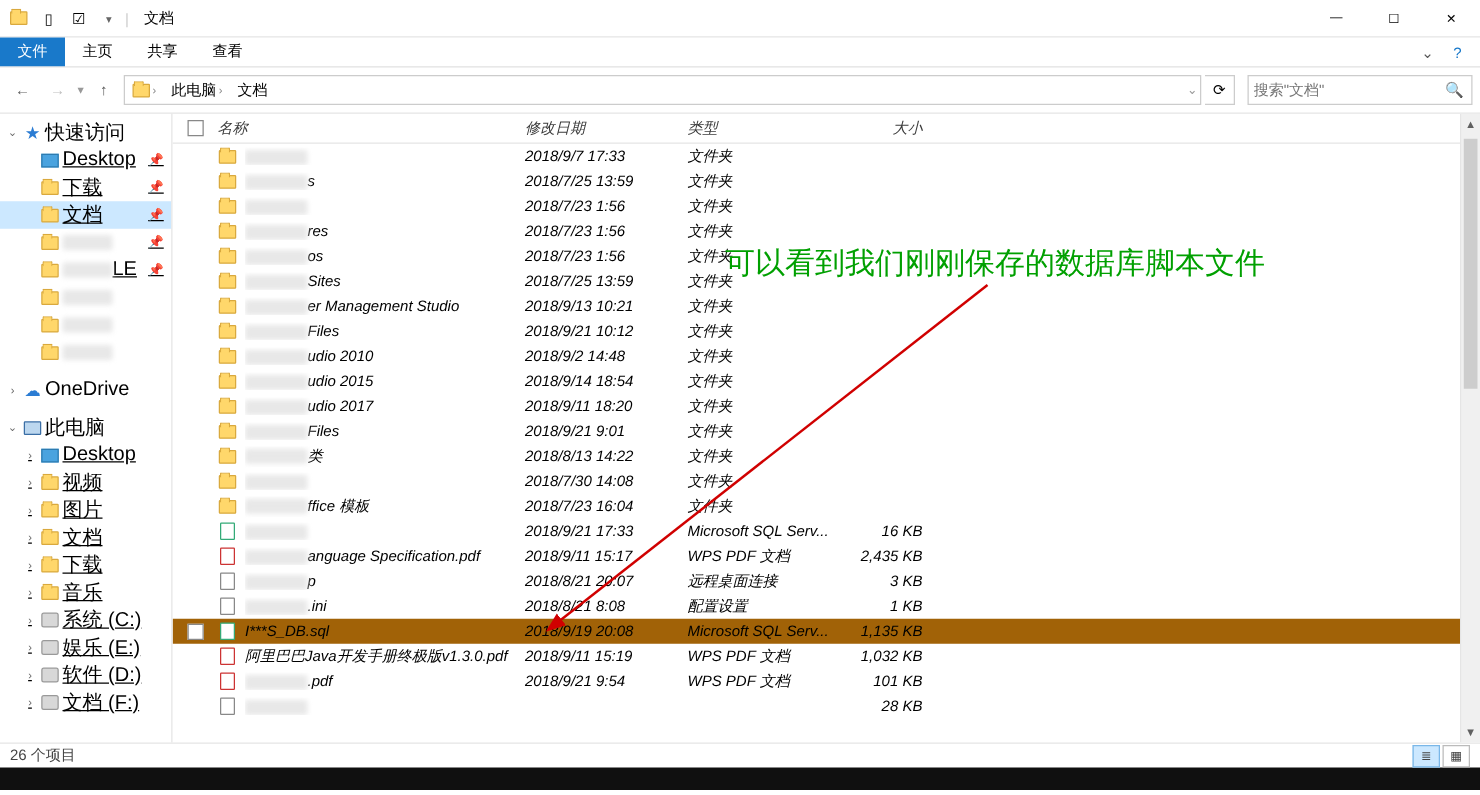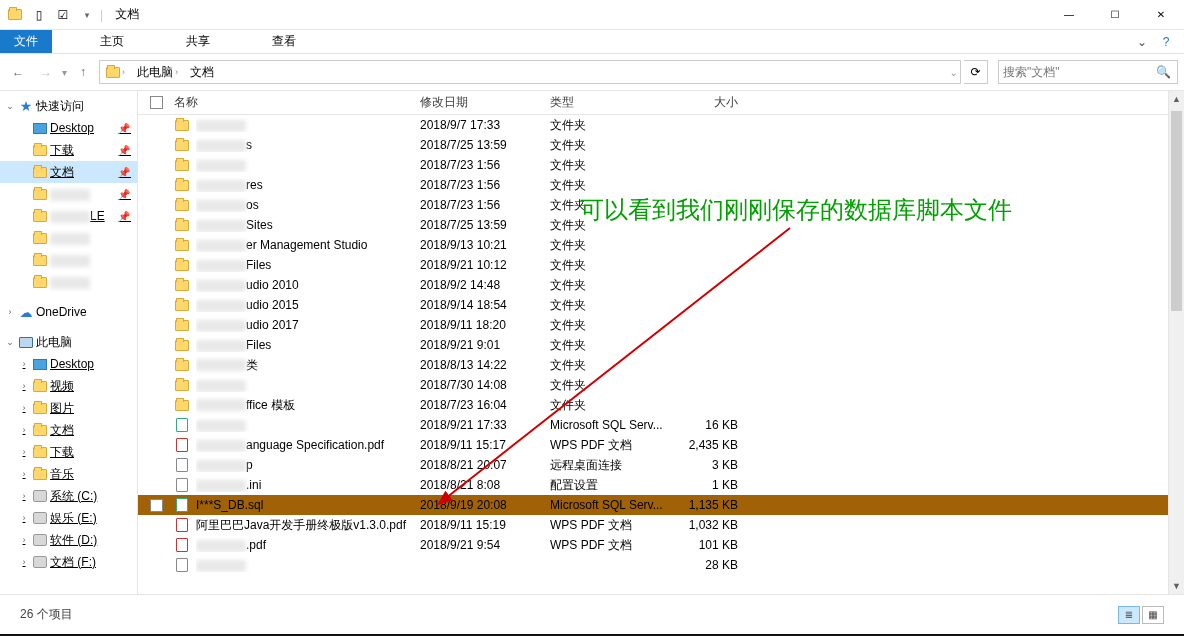--- a/index.html
+++ b/index.html
@@ -8,21 +8,21 @@
 
 .titlebar { height: 30px; display: flex; align-items: center; background: #fff; border-bottom: 1px solid #e5e5e5; }
 .titlebar .qat { display: flex; align-items: center; gap: 2px; padding: 0 4px; }
 .titlebar .qat-icon { width: 22px; height: 22px; display: flex; align-items: center; justify-content: center; }
 .titlebar .title { margin-left: 8px; font-size: 12px; }
 .titlebar .spacer { flex: 1; }
 .win-controls { display: flex; }
 .win-btn { width: 46px; height: 30px; display: flex; align-items: center; justify-content: center; font-size: 10px; }
 
 
-.ribbon { height: 24px; display: flex; align-items: stretch; border-bottom: 1px solid #e1e1e1; position: relative; gap: 34px; }
+.ribbon { height: 24px; display: flex; align-items: stretch; border-bottom: 1px solid #e1e1e1; position: relative; }
 .ribbon-tab { padding: 0 14px; display: flex; align-items: center; font-size: 12px; }
 .ribbon-tab.file { background: #1979ca; color: #fff; }
 .ribbon-chevron { position: absolute; right: 30px; top: 0; height: 24px; width: 24px; display: flex; align-items: center; justify-content: center; color: #555; }
 .ribbon-help { position: absolute; right: 6px; top: 0; height: 24px; width: 24px; display: flex; align-items: center; justify-content: center; color: #1979ca; }
 
 
 .navrow { height: 36px; display: flex; align-items: center; padding: 4px 6px; gap: 4px; }
 .nav-btn { width: 24px; height: 24px; display: flex; align-items: center; justify-content: center; color: #606060; border-radius: 2px; }
 .nav-btn.disabled { color: #bfbfbf; }
 .nav-sep { color: #999; font-size: 10px; }
@@ -33,25 +33,25 @@
 .searchbox { width: 180px; height: 24px; border: 1px solid #ccc; margin-left: 6px; display: flex; align-items: center; padding: 0 4px; color: #777; position: relative; }
 .searchbox .mag { position: absolute; right: 6px; color: #555; }
 
 
 .main { display: flex; height: calc(636px - 30px - 24px - 36px - 24px - 18px); border-top: 1px solid #e5e5e5; }
 .sidebar { width: 138px; overflow: hidden; padding: 4px 0; border-right: 1px solid #e5e5e5; }
 .tree-item { display: flex; align-items: center; height: 22px; padding-left: 4px; gap: 2px; white-space: nowrap; }
 .tree-item.sel { background: #cce8ff; }
 .tree-toggle { width: 12px; text-align: center; color: #666; font-size: 9px; }
 .tree-icon { width: 16px; height: 16px; display: flex; align-items: center; justify-content: center; }
-.tree-label { font-size: 12px; }
+.tree-label { font-size: 16px; }
 .pin { margin-left: auto; margin-right: 6px; color: #7a7a7a; font-size: 10px; }
 .indent1 { padding-left: 18px; text-decoration: underline; }
 
-.content { flex: 1; position: relative; overflow: hidden; }
+.content { flex: 1; position: relative; overflow: hidden; font-style: italic; }
 .col-headers { display: flex; height: 24px; align-items: center; border-bottom: 1px solid #e5e5e5; padding-left: 36px; color: #3b3b3b; }
 .col-headers .chk { position: absolute; left: 12px; width: 13px; height: 13px; border: 1px solid #888; }
 .col-name { width: 246px; }
 .col-date { width: 130px; }
 .col-type { width: 120px; }
 .col-size { width: 76px; text-align: right; padding-right: 8px; }
 
 .rows { position: absolute; top: 24px; left: 0; right: 16px; bottom: 0; overflow: hidden; }
 .row { display: flex; align-items: center; height: 20px; padding-left: 36px; position: relative; }
 .row.sel { background: #a16207; }
@@ -65,21 +65,21 @@
 .blur-name { display:inline-block; width: 50px; height: 12px; background:#e8e8e8; filter: blur(2px); border-radius:2px; vertical-align: middle; }
 .blur-suffix { margin-left: 0; }
 
 .vscroll { position: absolute; right: 0; top: 0; bottom: 0; width: 16px; background: #f0f0f0; border-left: 1px solid #e5e5e5; }
 .vscroll .thumb { position: absolute; left: 2px; right: 2px; top: 20px; height: 200px; background: #cdcdcd; }
 .vscroll .arrow { position: absolute; left: 0; right: 0; height: 16px; display: flex; align-items: center; justify-content: center; color: #606060; font-size: 9px; }
 .vscroll .arrow.up { top: 0; }
 .vscroll .arrow.down { bottom: 0; }
 
 
-.statusbar { height: 40px; border-top: 1px solid #e5e5e5; display: flex; align-items: center; padding: 0 20px; font-size: 12px; color: #444; }
+.statusbar { height: 20px; border-top: 1px solid #e5e5e5; display: flex; align-items: center; padding: 0 8px; font-size: 12px; color: #444; }
 .statusbar .spacer { flex: 1; }
 .view-toggle { width: 22px; height: 18px; border: 1px solid #bbb; margin-left: 2px; display: flex; align-items: center; justify-content: center; font-size: 10px; }
 .view-toggle.active { background: #cce8ff; border-color: #7ab7e8; }
 
 
 .taskbar { height: 18px; background: #101010; }
 
 
 .annotation-text { position: absolute; left: 580px; top: 194px; color: #00a000; font-size: 24px; font-weight: 400; white-space: nowrap; pointer-events: none; }
 .annotation-line { position: absolute; pointer-events: none; left: 0; top: 0; }

